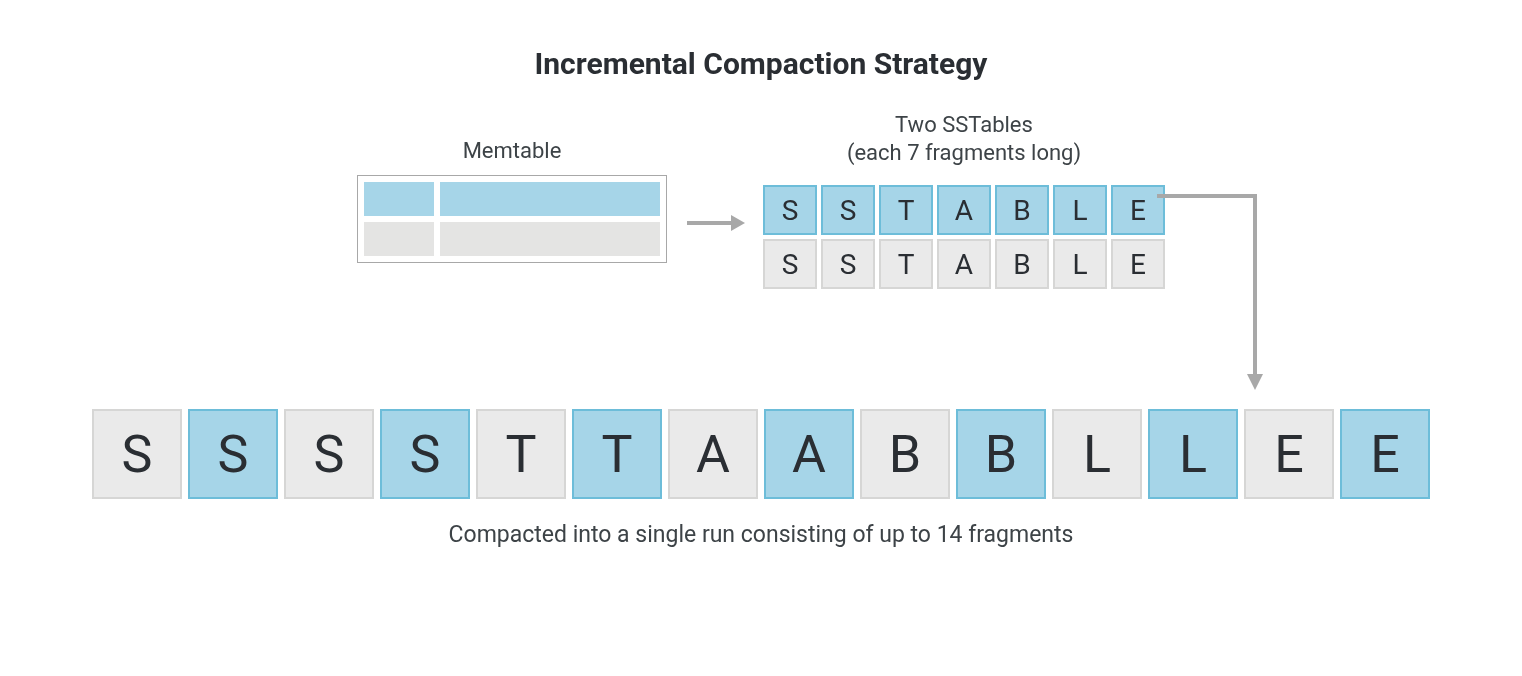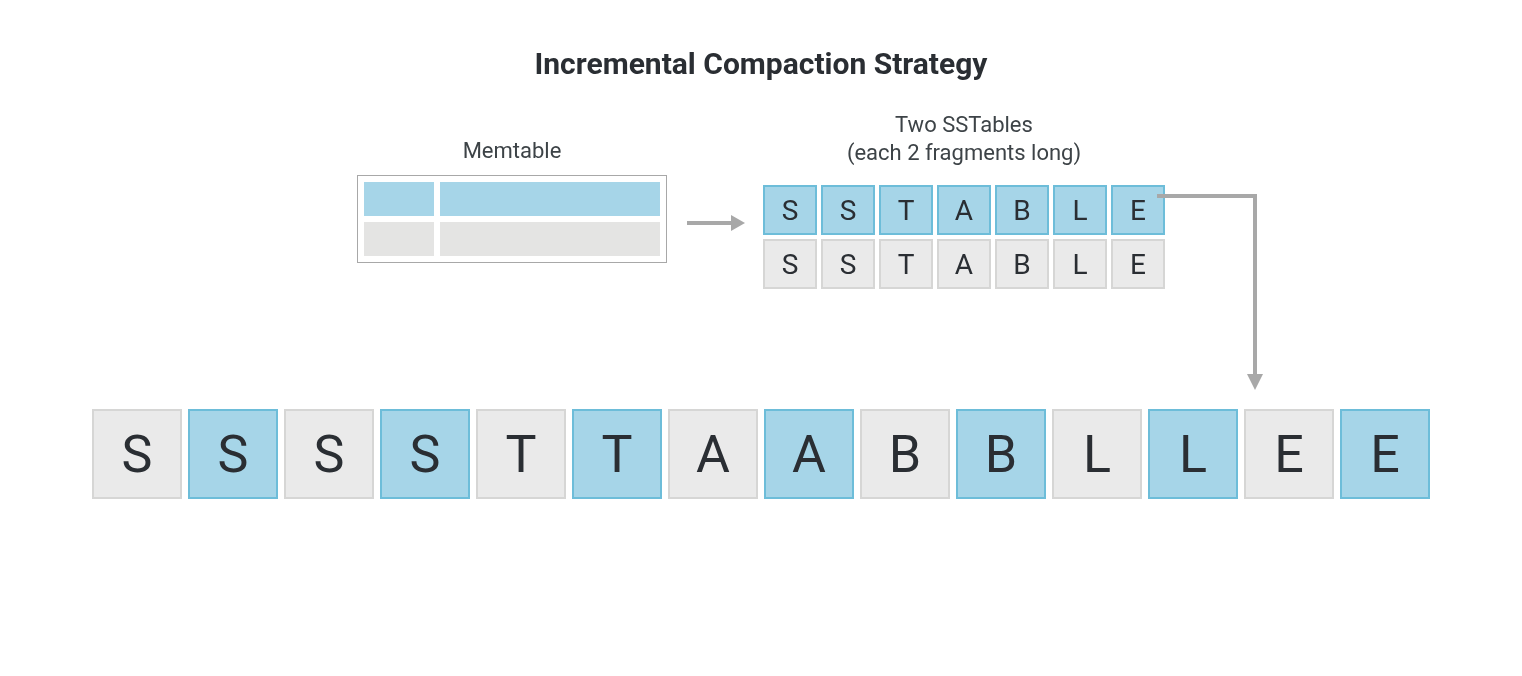--- a/index.html
+++ b/index.html
@@ -113,21 +113,21 @@
   <div class="arrow1">
     <svg width="60" height="24" viewBox="0 0 60 24">
       <line x1="2" y1="12" x2="46" y2="12" stroke="#a8a8a8" stroke-width="4"></line>
       <polygon points="46,4 60,12 46,20" fill="#a8a8a8"></polygon>
     </svg>
   </div>
 
   <div class="col">
     <div class="label sstables-label">
       <span>Two SSTables</span><br>
-      <span>(each 2 fragments long)</span>
+      <span>(each 7 fragments long)</span>
     </div>
     <div class="sstable-rows">
       <div class="frag-row" id="ssr1">
           <div class="frag frag-blue">S</div>
           <div class="frag frag-blue">S</div>
           <div class="frag frag-blue">T</div>
           <div class="frag frag-blue">A</div>
           <div class="frag frag-blue">B</div>
           <div class="frag frag-blue">L</div>
           <div class="frag frag-blue">E</div>
@@ -162,13 +162,14 @@
       <div class="bfrag frag-blue">T</div>
       <div class="bfrag frag-gray">A</div>
       <div class="bfrag frag-blue">A</div>
       <div class="bfrag frag-gray">B</div>
       <div class="bfrag frag-blue">B</div>
       <div class="bfrag frag-gray">L</div>
       <div class="bfrag frag-blue">L</div>
       <div class="bfrag frag-gray">E</div>
       <div class="bfrag frag-blue">E</div>
     </div>
+  <div class="caption">Compacted into a single run consisting of up to 14 fragments</div>
 </div>
 
 </body></html>

